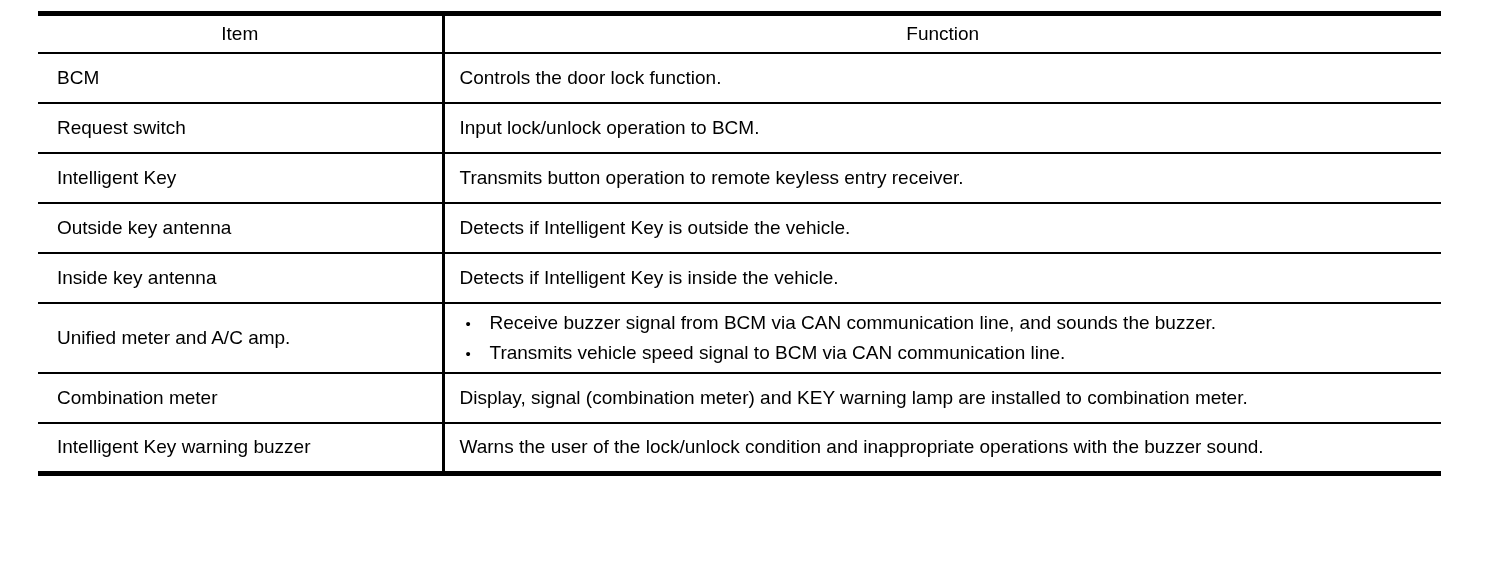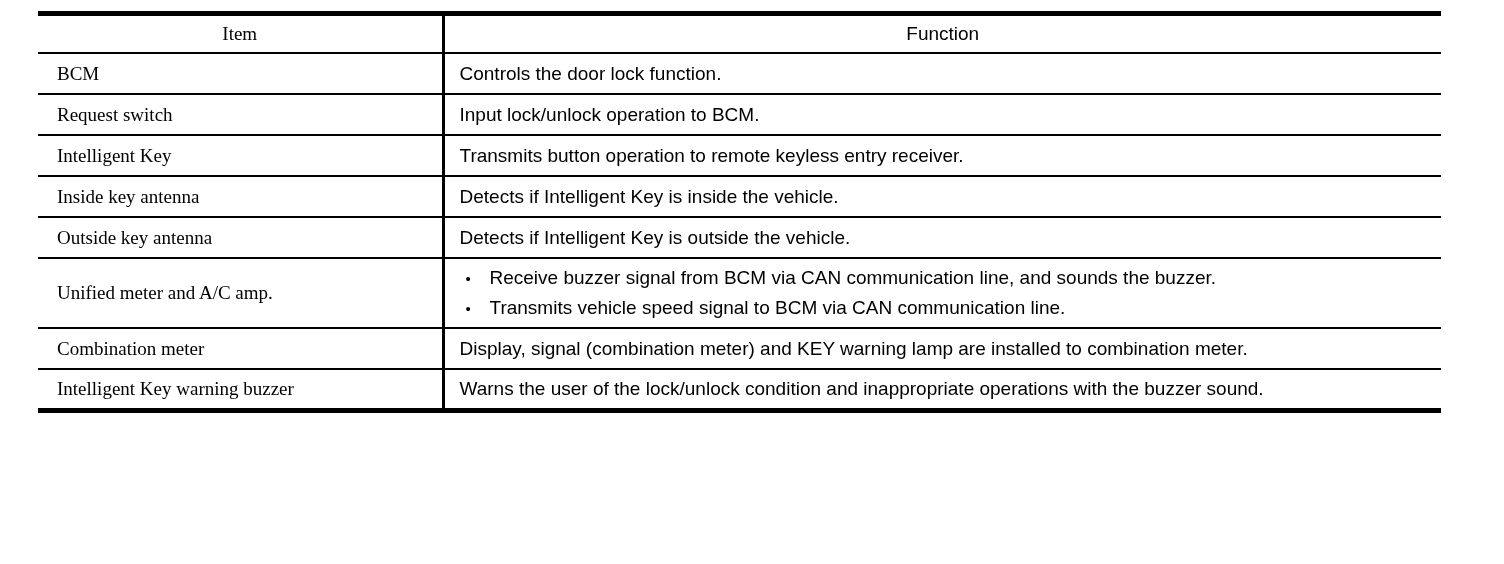--- a/index.html
+++ b/index.html
@@ -33,27 +33,26 @@
     vertical-align: middle;
     font-weight: normal;
     text-align: left;
     overflow: hidden;
     white-space: nowrap;
   }
   .doc-table .col-item { width: 405px; }
   .doc-table .col-func { width: 998px; }
   .doc-table td.item-cell, .doc-table th.item-cell {
     border-right: 3px solid #000;
-    font-family: Liberation Serif, serif;
   }
   .doc-table th.header-cell {
     text-align: center;
     height: 36px;
   }
-  .doc-table tr.data-row { height: 41px; }
+  .doc-table tr.data-row { height: 50px; }
   .doc-table td.item-cell { padding-left: 19px; }
   .doc-table td.func-cell { padding-left: 15px; }
   .doc-table tr.tall-row { height: 68px; }
   .doc-table tr.tall-row td.func-cell { padding: 4px 0 4px 15px; }
   .bullet-line {
     display: flex;
     align-items: baseline;
     line-height: 29px;
     white-space: nowrap;
   }
@@ -86,26 +85,26 @@
     </tr>
     <tr class="data-row">
       <td class="item-cell">Request switch</td>
       <td class="func-cell">Input lock/unlock operation to BCM.</td>
     </tr>
     <tr class="data-row">
       <td class="item-cell">Intelligent Key</td>
       <td class="func-cell">Transmits button operation to remote keyless entry receiver.</td>
     </tr>
     <tr class="data-row">
+      <td class="item-cell">Outside key antenna</td>
+      <td class="func-cell">Detects if Intelligent Key is outside the vehicle.</td>
+    </tr>
+    <tr class="data-row">
       <td class="item-cell">Inside key antenna</td>
       <td class="func-cell">Detects if Intelligent Key is inside the vehicle.</td>
-    </tr>
-    <tr class="data-row">
-      <td class="item-cell">Outside key antenna</td>
-      <td class="func-cell">Detects if Intelligent Key is outside the vehicle.</td>
     </tr>
     <tr class="tall-row">
       <td class="item-cell">Unified meter and A/C amp.</td>
       <td class="func-cell">
         <div class="bullet-line">
           <span class="bullet-glyph">•</span>
           <span>Receive buzzer signal from BCM via CAN communication line, and sounds the buzzer.</span>
         </div>
         <div class="bullet-line">
           <span class="bullet-glyph">•</span>

